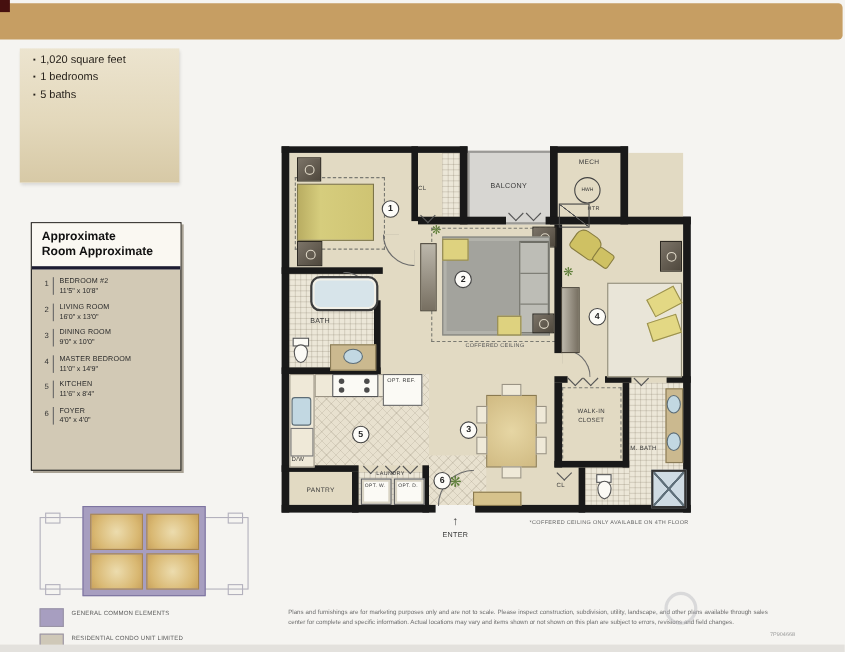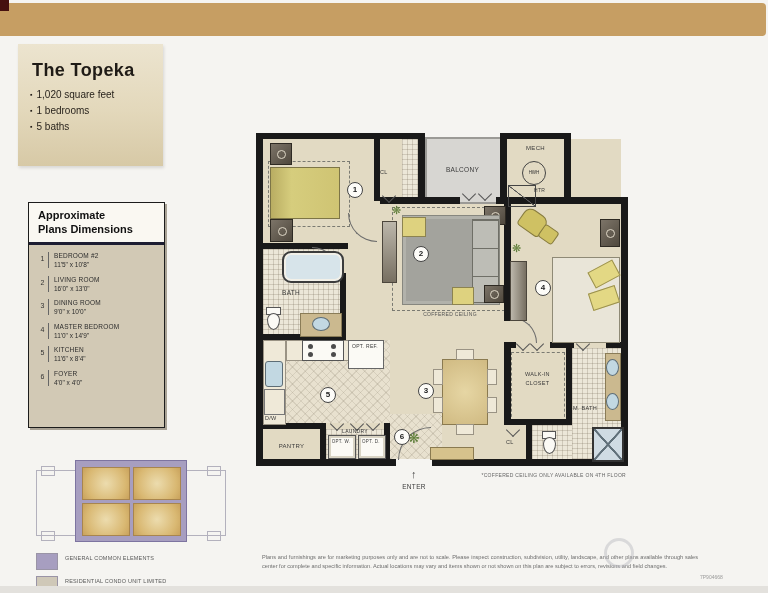--- a/index.html
+++ b/index.html
@@ -77,32 +77,31 @@
   .doc-code{left:700px;top:574px;font-size:5px;color:#9a9a9a;}
   .bottom-strip{left:0;top:586px;width:768px;height:7px;background:#e3e1dd;}
 </style>
 </head>
 <body>
 
 <div class="abs top-bar"></div>
 <div class="abs corner-mark"></div>
 
 <div class="abs title-block">
-  <h1>The Topeka</h1>
   <ul class="title-bullets">
     <li><span class="sq">▪</span><span>1,020 square feet</span></li>
     <li><span class="sq">▪</span><span>1 bedrooms</span></li>
     <li><span class="sq">▪</span><span>5 baths</span></li>
   </ul>
 </div>
 
 <div class="abs dim-box">
   <div class="dim-head">
     <div>Approximate</div>
-    <div>Plans Dimensions</div>
+    <div>Room Approximate</div>
   </div>
   <div class="dim-item">
     <div class="dim-num">1</div>
     <div class="dim-text">
         <div class="dim-name">BEDROOM #2</div>
         <div class="dim-size">11'5" x 10'8"</div>
       </div>
   </div>
   <div class="dim-item">
     <div class="dim-num">2</div>

